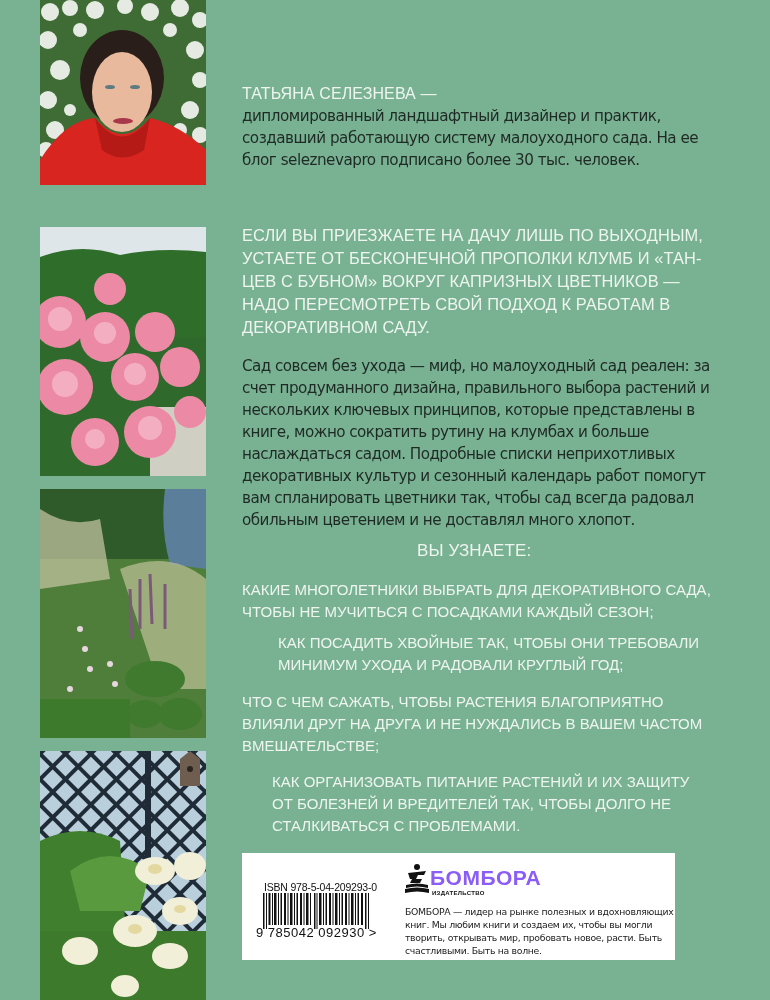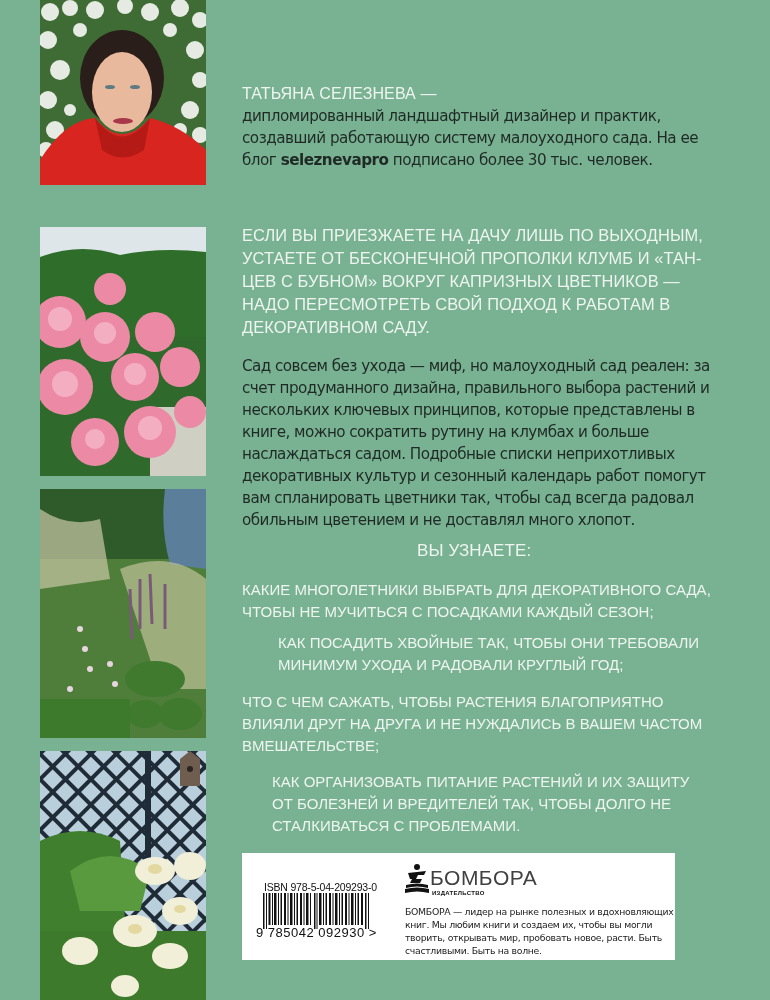--- a/index.html
+++ b/index.html
@@ -21,21 +21,21 @@
     #photo-grasses { top: 489px; height: 249px; }
     #photo-lilies { top: 751px; height: 249px; }
 
     .text-col { position: absolute; left: 242px; width: 490px; }
     .caps { color: #eef5ee; text-transform: uppercase; letter-spacing: 0.1px; }
     .dark { color: #1f2a24; }
 
     #author-block { top: 83px; }
     #author-name { font-size: 16px; line-height: 22px; }
     #author-bio { font-family: "DejaVu Sans", sans-serif; font-size: 15.2px; line-height: 22px; letter-spacing: -0.5px; }
-    #author-bio b { font-weight: bold; }
+    #author-bio b { font-weight: normal; }
 
     #intro-caps { top: 224px; font-size: 16.4px; line-height: 23px; width: 470px; }
 
     #body-para { top: 355px; font-family: "DejaVu Sans", sans-serif; font-size: 15.2px; line-height: 22px; letter-spacing: -0.55px; width: 480px; }
 
     #learn-heading { top: 540px; left: 417px; width: auto; font-size: 17px; line-height: 22px; }
 
     .learn-item { position: absolute; font-size: 15px; line-height: 22px; color: #eef5ee; text-transform: uppercase; }
     #learn-1 { top: 579px; left: 242px; width: 470px; }
     #learn-2 { top: 632px; left: 278px; width: 440px; }
@@ -56,21 +56,21 @@
       font-size: 10.5px; color: #111; letter-spacing: -0.2px;
     }
     #barcode { position: absolute; top: 40px; left: 21px; width: 107px; height: 36px; }
     #barcode-digits {
       position: absolute; top: 72px; left: 14px;
       font-size: 13px; color: #111; letter-spacing: 0.5px;
     }
     #logo-mark { position: absolute; top: 10px; left: 162px; width: 26px; height: 32px; }
     #logo-name {
       position: absolute; top: 13px; left: 188px;
-      font-size: 21px; font-weight: normal; color: #404040; letter-spacing: 0.5px;
+      font-size: 21px; font-weight: bold; color: #8b5cf6; letter-spacing: 0.5px;
     }
     #logo-sub {
       position: absolute; top: 37px; left: 190px;
       font-size: 6px; font-weight: bold; color: #111; letter-spacing: 0.3px; text-transform: uppercase;
     }
     #publisher-desc {
       position: absolute; top: 52px; left: 163px; width: 270px;
       font-family: "DejaVu Sans", sans-serif;
       font-size: 9.3px; line-height: 13px; color: #222; letter-spacing: -0.3px;
     }

